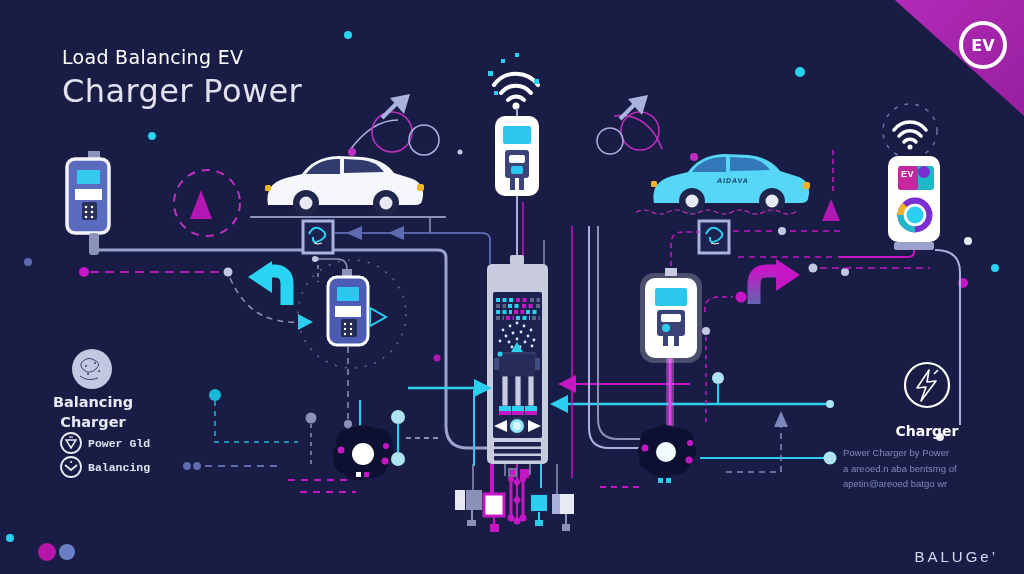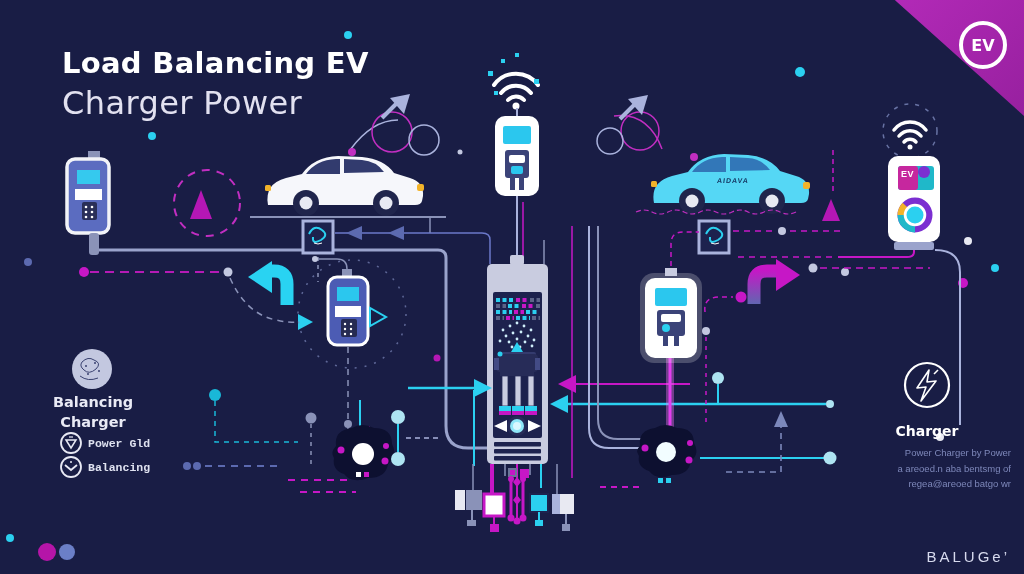--- a/index.html
+++ b/index.html
@@ -9,36 +9,36 @@
   .art{position:absolute;left:0;top:0;}
   
   .corner{position:absolute;left:888px;top:0;width:136px;height:116px;
           clip-path:polygon(5% 0,100% 0,100% 100%);
           background:linear-gradient(135deg,#b32ab8,#97209f);}
   .ev-badge{position:absolute;left:959px;top:21px;width:40px;height:40px;border:4px solid #fff;
             border-radius:50%;display:flex;align-items:center;justify-content:center;
             color:#fff;font-weight:700;font-size:16px;font-family:"DejaVu Sans",sans-serif;}
   
   .title{position:absolute;left:62px;top:46px;font-family:"DejaVu Sans",sans-serif;}
-  .t1{font-size:29px;font-weight:700;color:#ffffff;letter-spacing:.3px;}
+  .t1{font-size:19px;font-weight:400;color:#ffffff;letter-spacing:.3px;}
   .t2{font-size:32px;font-weight:400;color:#e2e1f0;margin-top:4px;letter-spacing:.4px;}
   
   .lp-head{position:absolute;left:32px;top:392px;width:122px;text-align:center;color:#e9eaf5;
            font-weight:700;font-size:14.5px;line-height:1.4;font-family:"DejaVu Sans",sans-serif;}
   .lp-item{position:absolute;left:88px;font-size:11.5px;font-weight:700;color:#dfe2f0;
            font-family:Liberation Mono, monospace;}
   .lp-item.i1{top:437px;} .lp-item.i2{top:461px;}
   
   .rp-head{position:absolute;left:852px;top:423px;width:150px;text-align:center;font-size:14px;
            font-weight:700;color:#fff;font-family:"DejaVu Sans",sans-serif;}
-  .rp-body{position:absolute;left:843px;top:445px;width:168px;text-align:right;font-size:9.5px;
+  .rp-body{position:absolute;left:843px;top:445px;width:168px;text-align:left;font-size:9.5px;
            color:#7e88ba;line-height:1.65;}
   .rp-body span{display:block;}
   
-  .brand{position:absolute;right:14px;bottom:9px;font-size:15px;letter-spacing:3px;color:#d7daee;}
+  .brand{position:absolute;right:26px;bottom:9px;font-size:15px;letter-spacing:3px;color:#d7daee;}
   .decal{position:absolute;left:702px;top:177px;width:62px;text-align:center;font-size:7px;
          color:#163a66;letter-spacing:1px;font-weight:700;transform:skewX(-8deg);}
   .evs{position:absolute;left:901px;top:169px;font-size:9px;font-weight:700;color:#fff;letter-spacing:.5px;}
 </style>
 </head>
 <body>
 
 <div class="canvas">
 
   <div class="corner"></div>
@@ -466,20 +466,20 @@
     <span>Balancing</span><br>
     <span>Charger</span>
   </div>
   <div class="lp-item i1">Power Gld</div>
   <div class="lp-item i2">Balancing</div>
 
   <div class="rp-head">Charger</div>
   <div class="rp-body">
     <span>Power Charger by Power</span>
     <span>a areoed.n aba bentsmg of</span>
-    <span>regea@areoed batgo wr</span>
+    <span>apetin@areoed batgo wr</span>
   </div>
 
   <div class="decal">AIDAVA</div>
   <div class="evs">EV</div>
 
   <div class="brand">BALUGe’</div>
 </div>
 
 </body></html>

